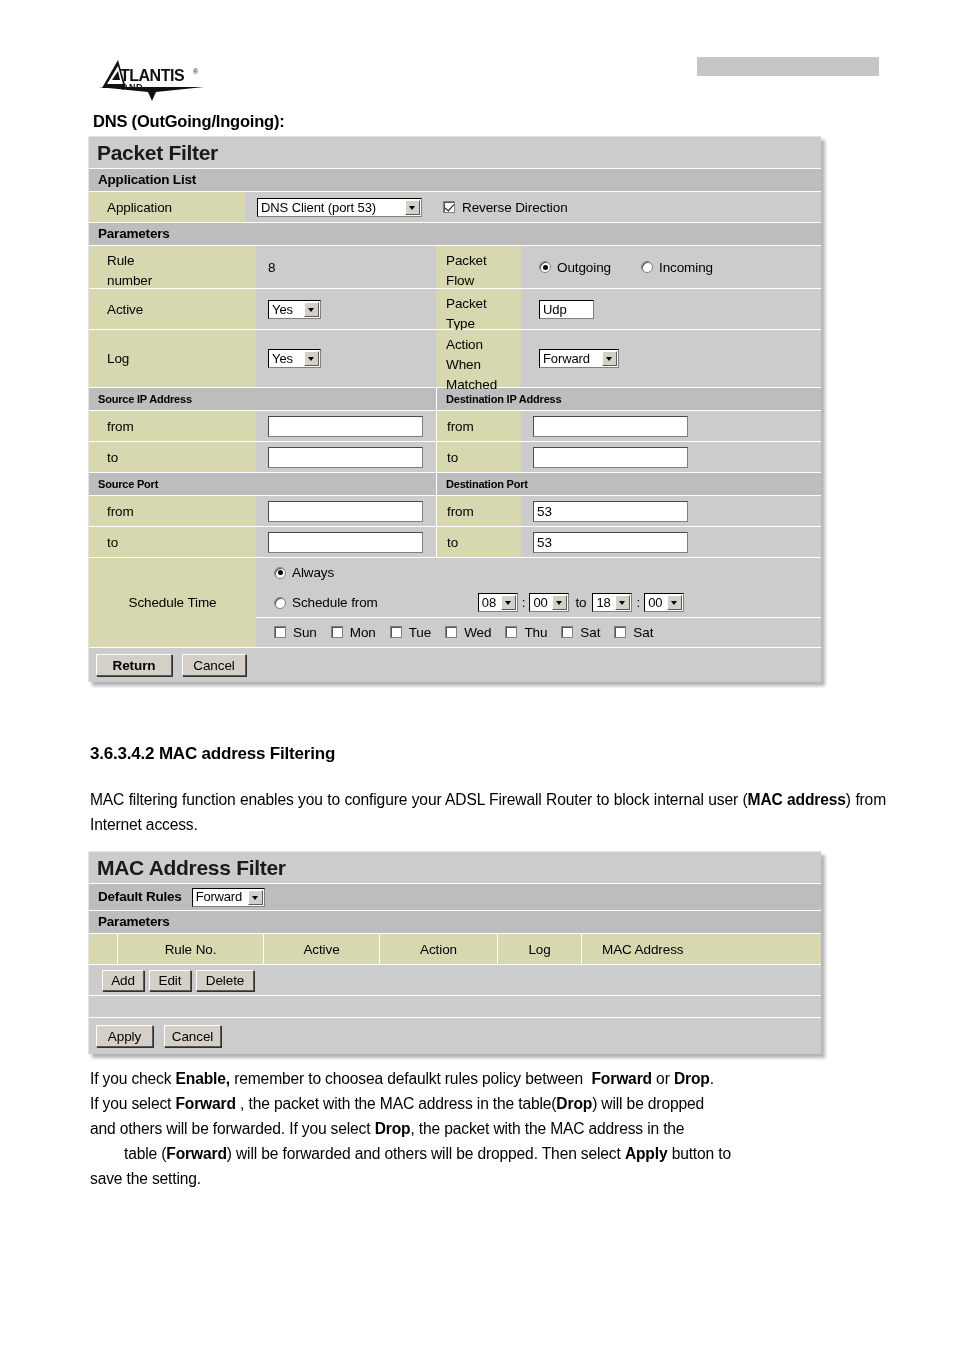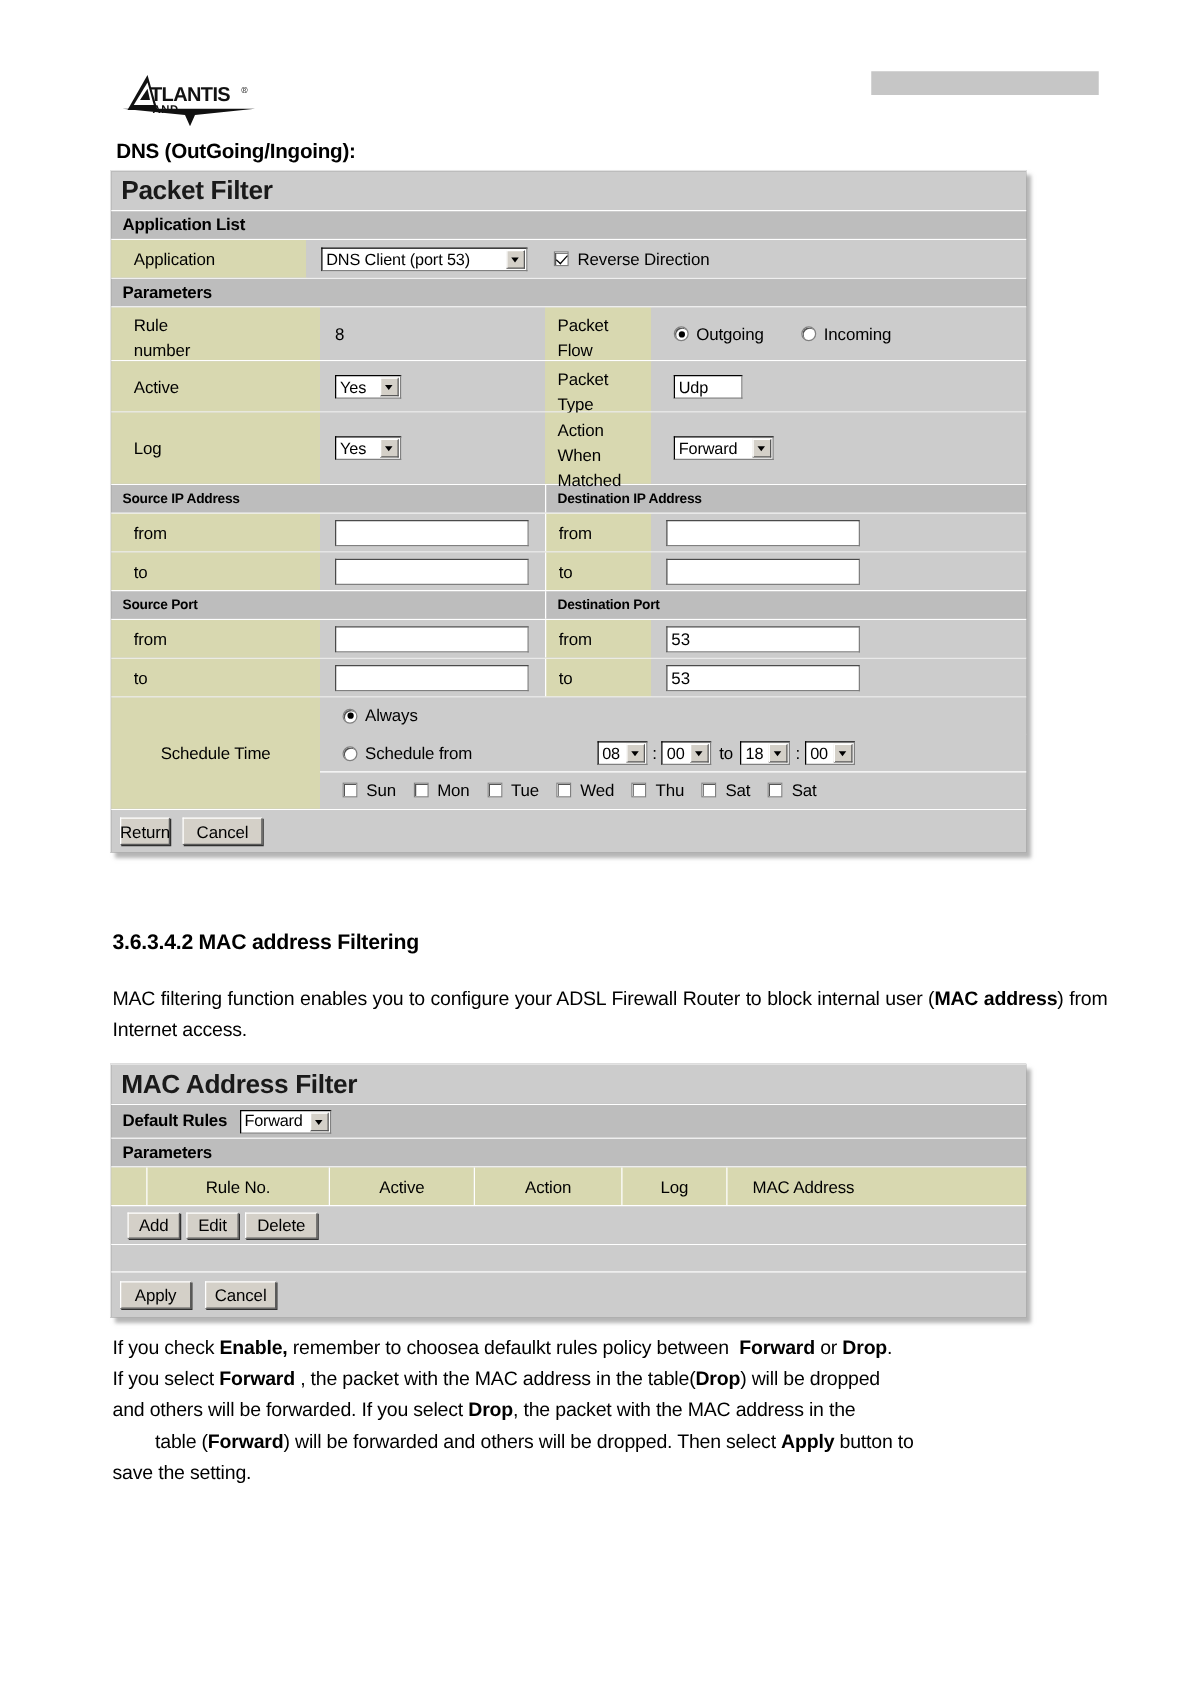--- a/index.html
+++ b/index.html
@@ -431,21 +431,21 @@
         <span style="margin:0 14px 0 7px;">Thu</span>
         <span class="checkbox"></span>
         <span style="margin:0 14px 0 7px;">Sat</span>
         <span class="checkbox"></span>
         <span style="margin:0 0 0 7px;">Sat</span>
       </div>
     </div>
   </div>
 
   <div class="row" style="height:34px; align-items:center; padding-left:7px;">
-    <div class="btn" style="width:40px;">Return</div>
+    <div class="btn" style="width:76px;font-weight:bold;">Return</div>
     <div class="btn" style="width:64px; margin-left:10px;">Cancel</div>
   </div>
 </div>
 
 <div class="section-heading" style="left:90px; top:744px;">3.6.3.4.2 MAC address Filtering</div>
 
 <div class="para" style="left:90px; top:787px; width:796px;">
   <span>MAC filtering function enables you to configure your ADSL Firewall Router to block internal user (</span><b>MAC address</b><span>) from Internet access.</span>
 </div>
 

